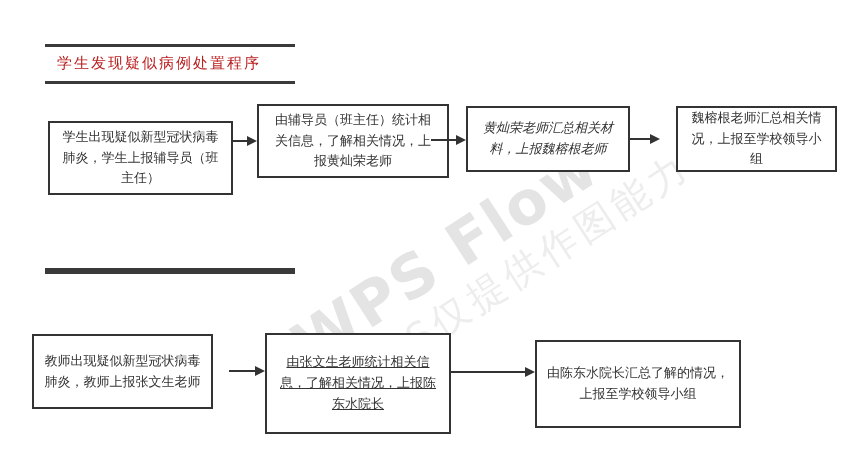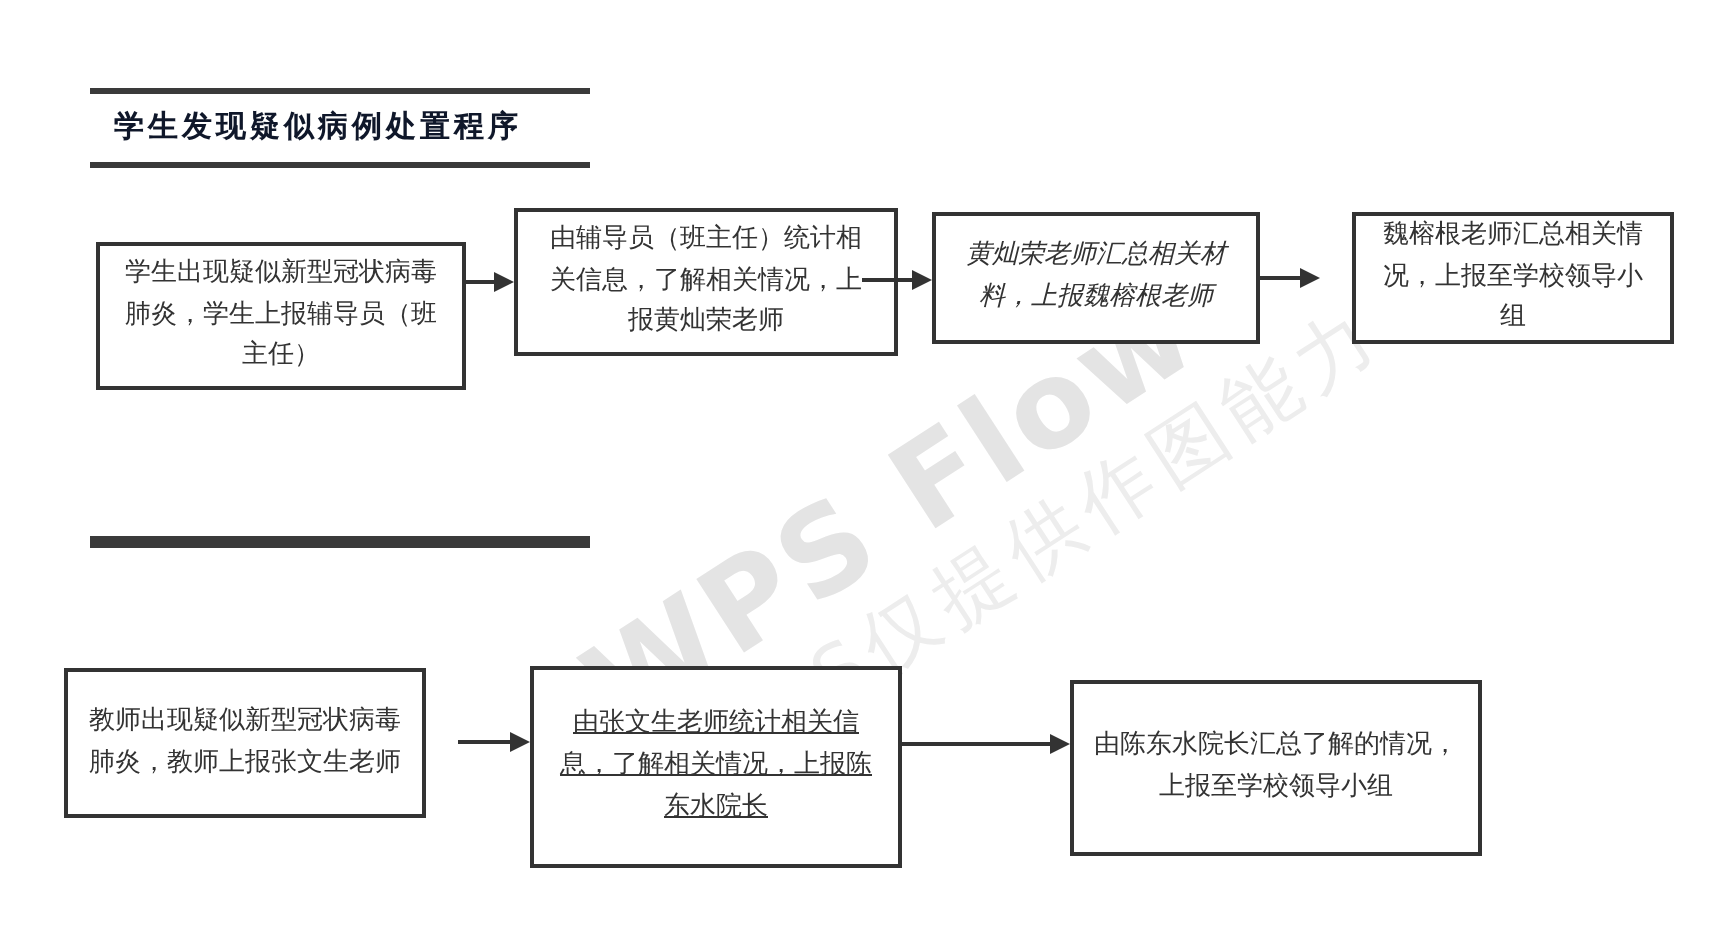--- a/index.html
+++ b/index.html
@@ -21,21 +21,21 @@
   .wm-line2{
     display:block;font-size:38px;font-weight:normal;color:#ededed;
     letter-spacing:5px;line-height:1.1;margin-left:26px;margin-top:2px;
   }
   
   .sec-title{
     position:absolute;width:250px;z-index:2;
   }
   .sec-rule{height:3px;background:#3a3a3a;}
   .sec-title-text{
-    display:block;font-size:15px;font-weight:bold;color:#0f172a;
+    display:block;font-size:15px;font-weight:normal;color:#b91c1c;
     letter-spacing:2px;padding:7px 0 7px 12px;line-height:1.3;
   }
   
   .flow-box{
     position:absolute;box-sizing:border-box;border:2px solid #333333;
     background:#ffffff;z-index:3;
     display:flex;align-items:center;justify-content:center;
     text-align:center;font-size:13px;color:#333333;line-height:1.6;
     padding:4px 10px;
   }

